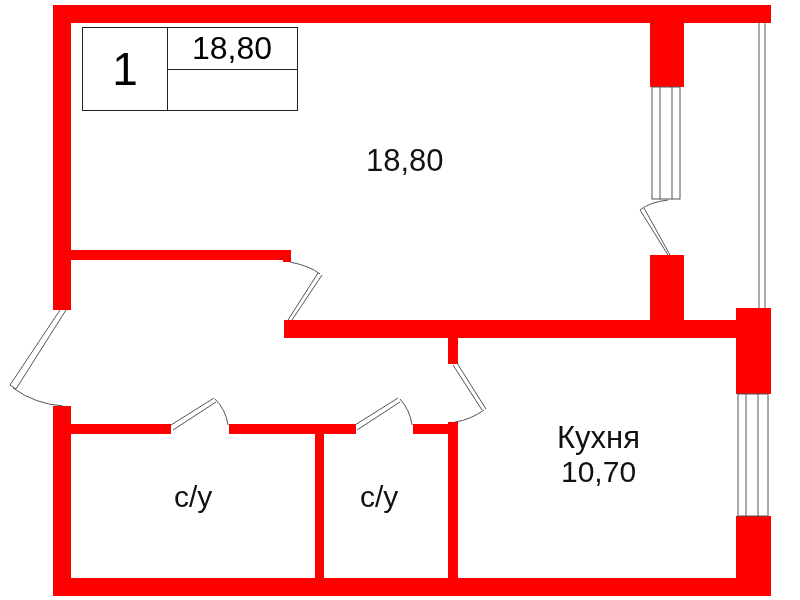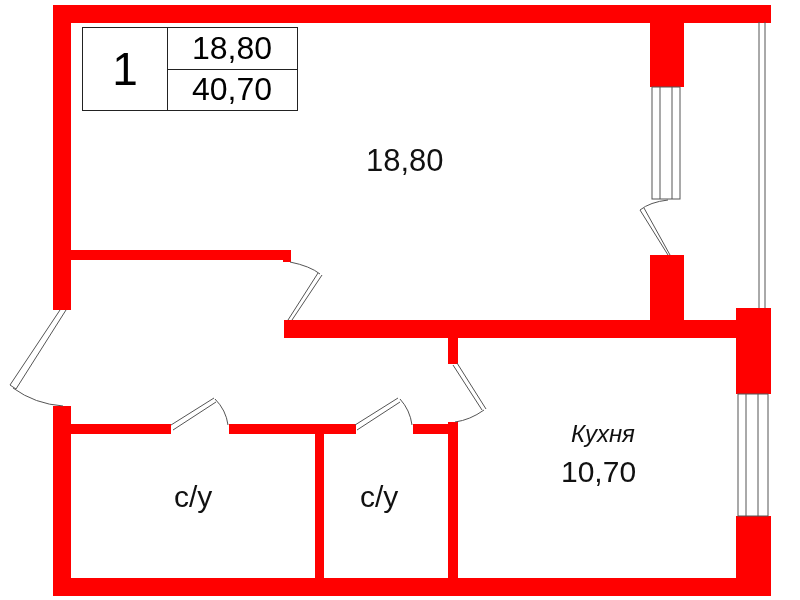--- a/index.html
+++ b/index.html
@@ -81,22 +81,21 @@
   <path class="thin" d="M 215 399 Q 226 410 228 425"></path>
 
   <line class="thin" x1="355" y1="425" x2="398" y2="398"></line>
   <line class="thin" x1="357" y1="430" x2="400" y2="402"></line>
   <path class="thin" d="M 400 399 Q 410 410 412 425"></path>
 </svg>
 
 <div class="legend">
   <div class="num">1</div>
   <div class="top">18,80</div>
-  <div class="bot">40,70</div>
 </div>
 
 <div class="lbl" style="left:366px; top:143px; font-size:31px;">18,80</div>
 
-<div class="lbl" style="left:571px; top:420px; font-size:24px;font-style:italic;">Кухня</div>
+<div class="lbl" style="left:557px; top:420px; font-size:31px;">Кухня</div>
 <div class="lbl" style="left:561px; top:455px; font-size:30px;">10,70</div>
 
 <div class="lbl" style="left:174px; top:480px; font-size:30px;">с/у</div>
 <div class="lbl" style="left:360px; top:480px; font-size:30px;">с/у</div>
 
 </body></html>

